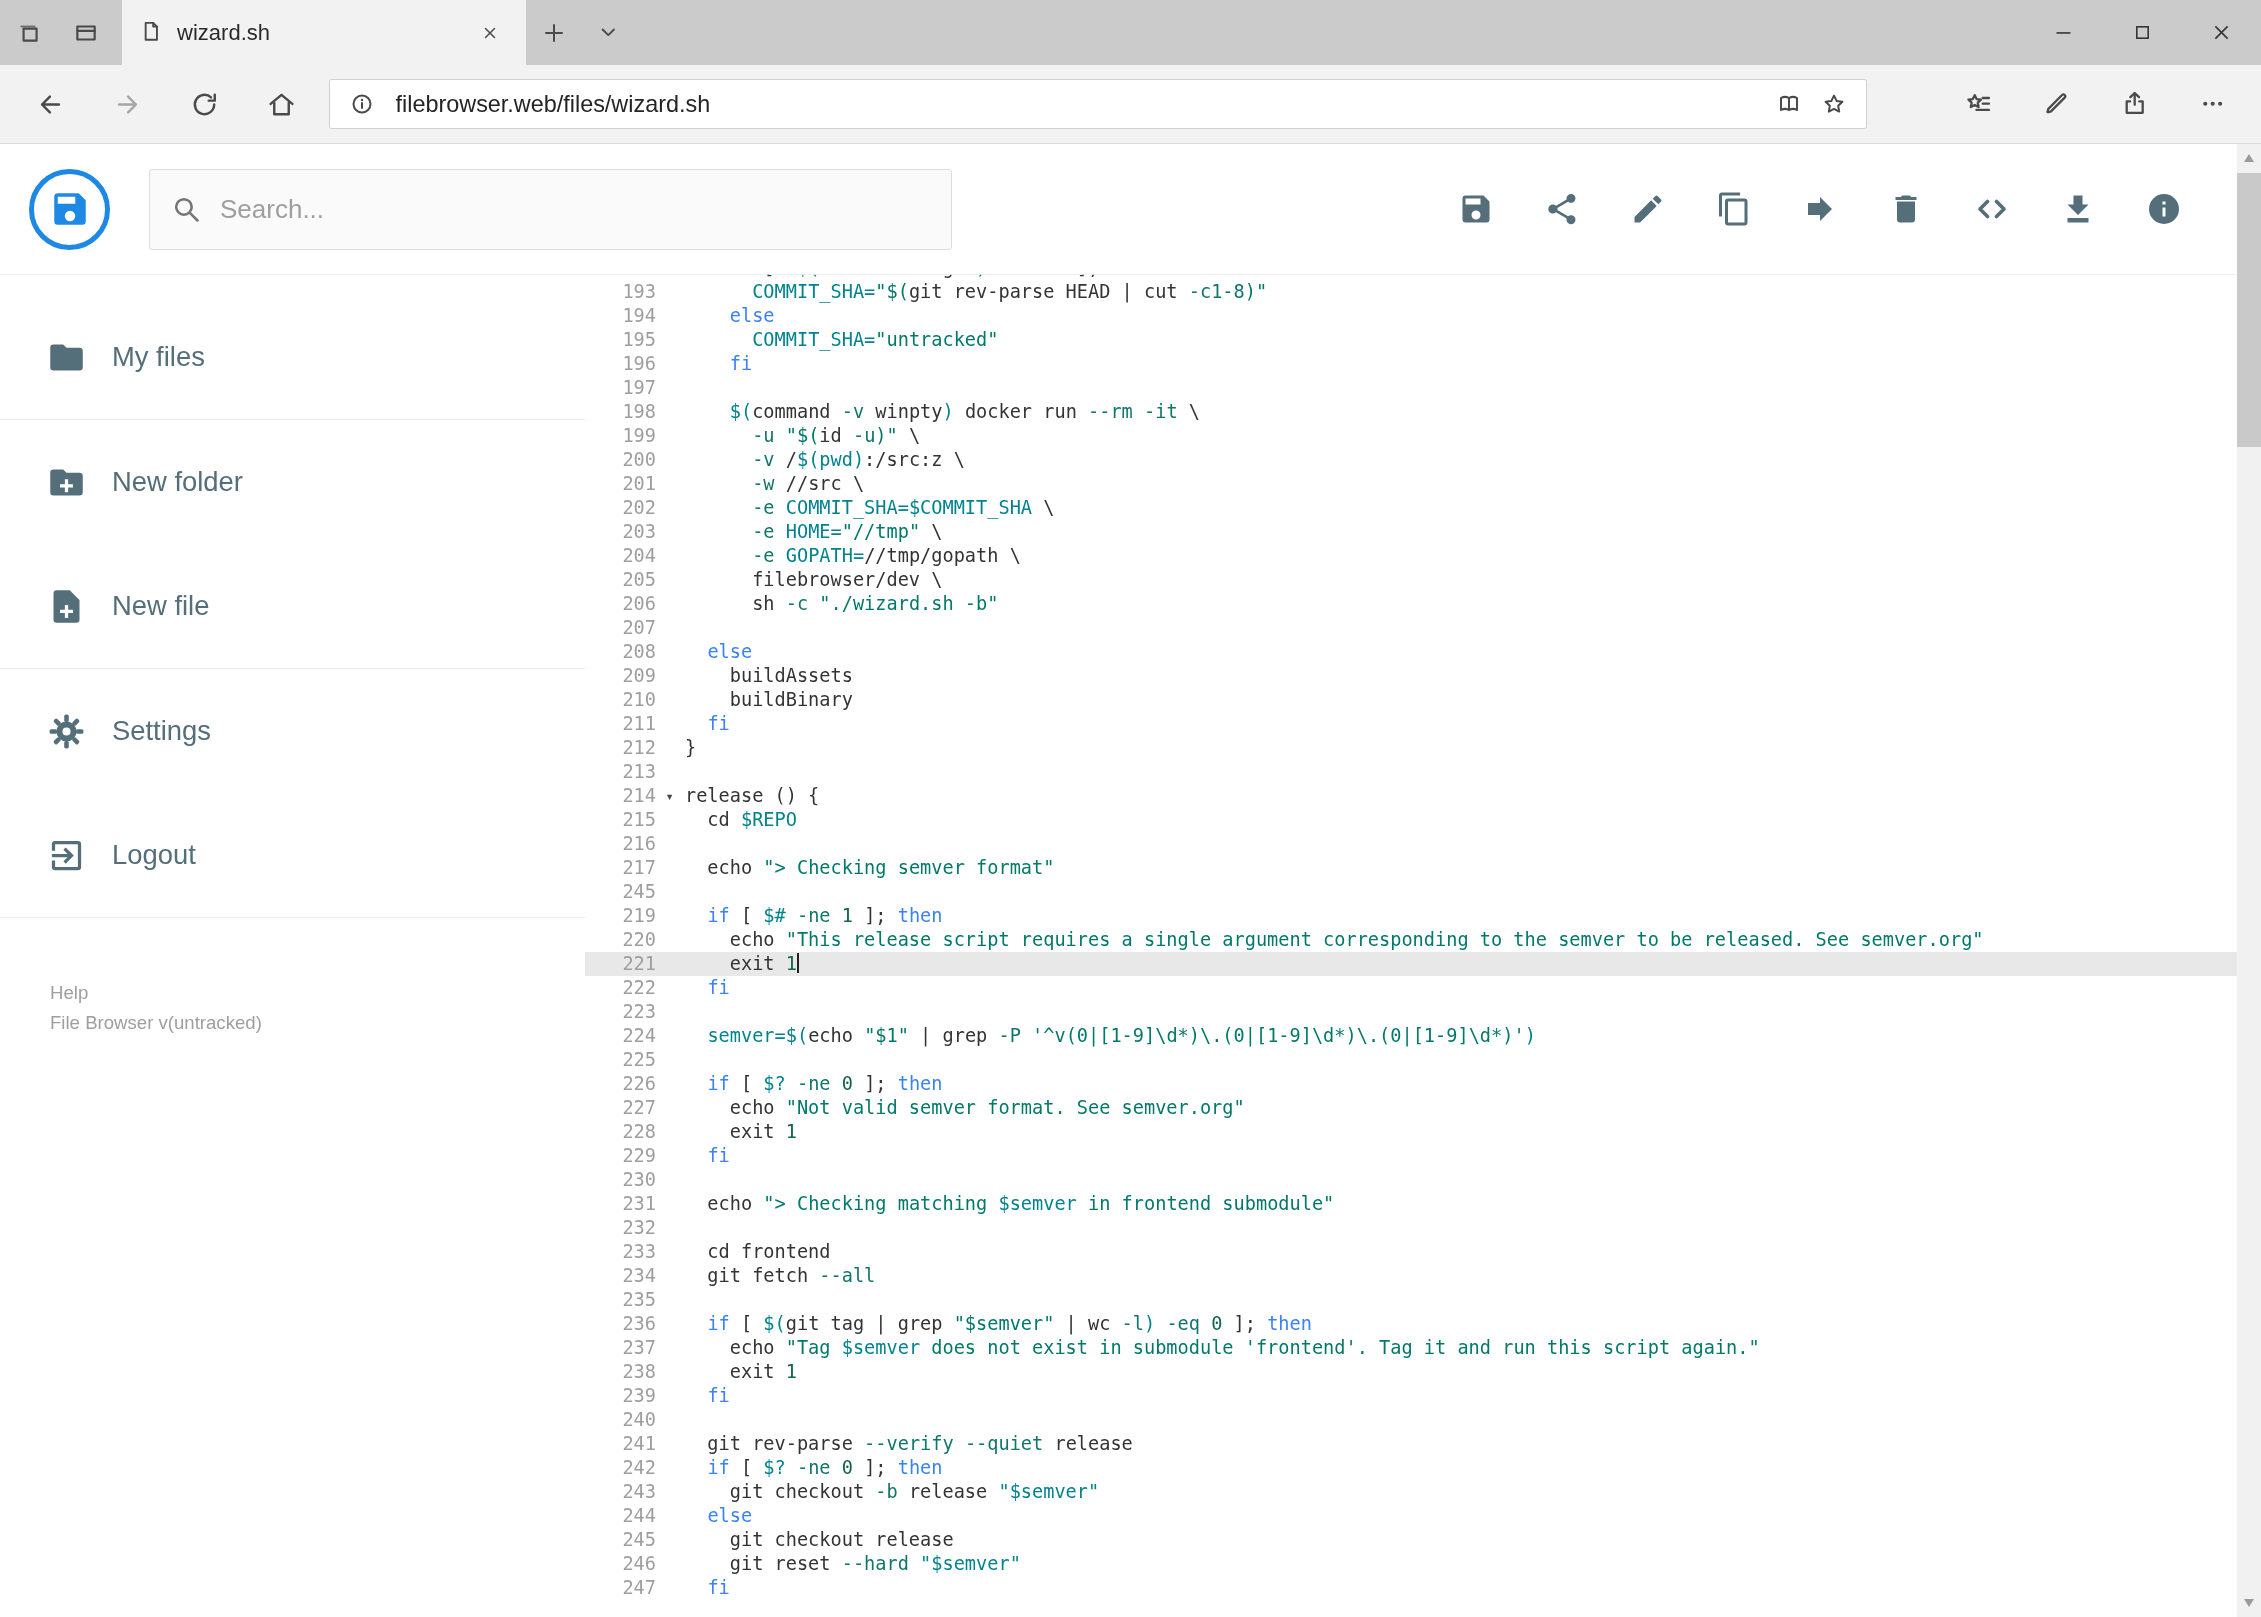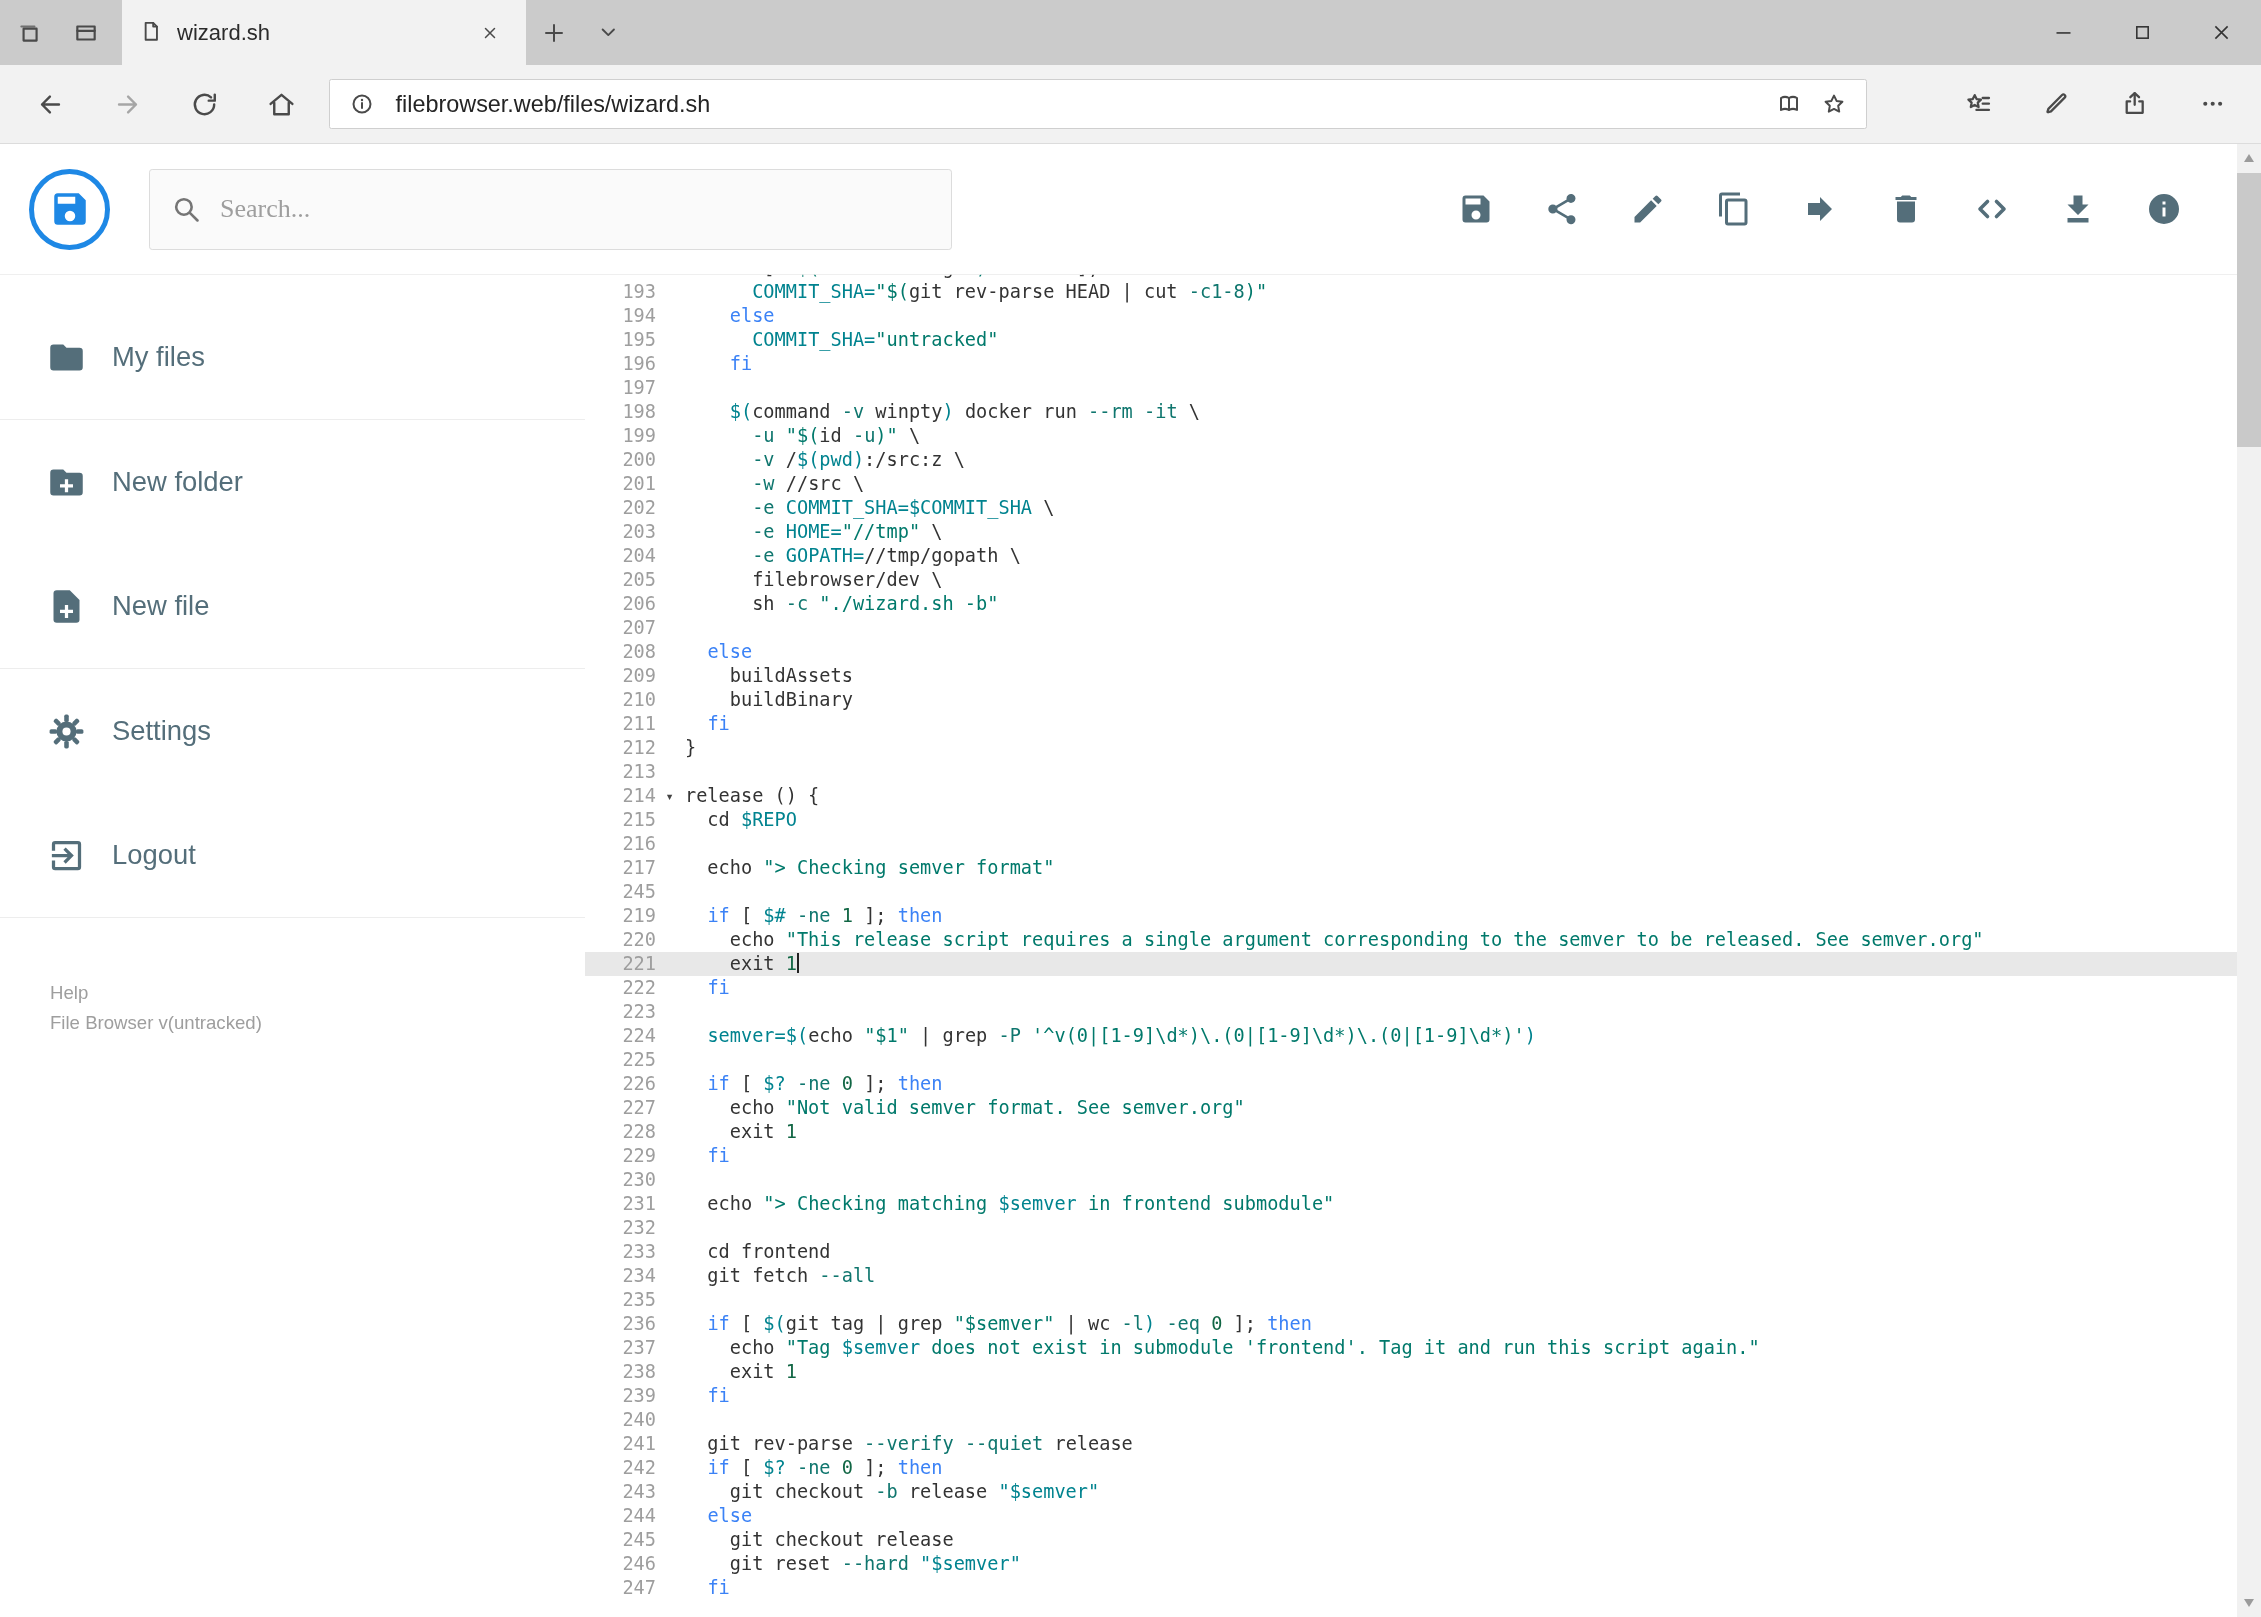--- a/index.html
+++ b/index.html
@@ -41,21 +41,21 @@
                 box-shadow:0 0.8px 0 #ececec; position:relative; z-index:2; }
   .logo { margin-left:29px; width:81px; height:81px; border:5.7px solid #1e88e5;
           border-radius:50%; background:#fff; display:flex; align-items:center;
           justify-content:center; flex:none; }
   .logo svg { width:42px; height:42px; }
   .searchbox { margin-left:39px; width:803px; height:81px; background:#fafafa;
                border:0.8px solid #dcdcdc; border-radius:3.2px; display:flex; align-items:center;
                padding:0 21px; gap:18px; }
   .searchbox svg { width:31px; height:31px; flex:none; }
   .search-input { border:none; outline:none; background:transparent; font-size:26px;
-                  color:#444; width:100%; font-family:Liberation Serif, serif; }
+                  color:#444; width:100%; font-family:Liberation Sans, sans-serif; }
   .search-input::placeholder { color:#9e9e9e; }
   .toolbar { margin-left:auto; margin-right:78px; display:flex; gap:47px; }
   .toolbar button { width:39px; height:39px; color:#546e7a; }
   .toolbar svg { width:36px; height:36px; }
 
   .app-body { position:absolute; top:130px; left:0; right:0; bottom:0; display:flex; }
 
   
   .sidebar { width:585px; flex:none; padding-top:21px; }
   .side-item { height:124px; display:flex; align-items:center; padding-left:47px; gap:26px;

